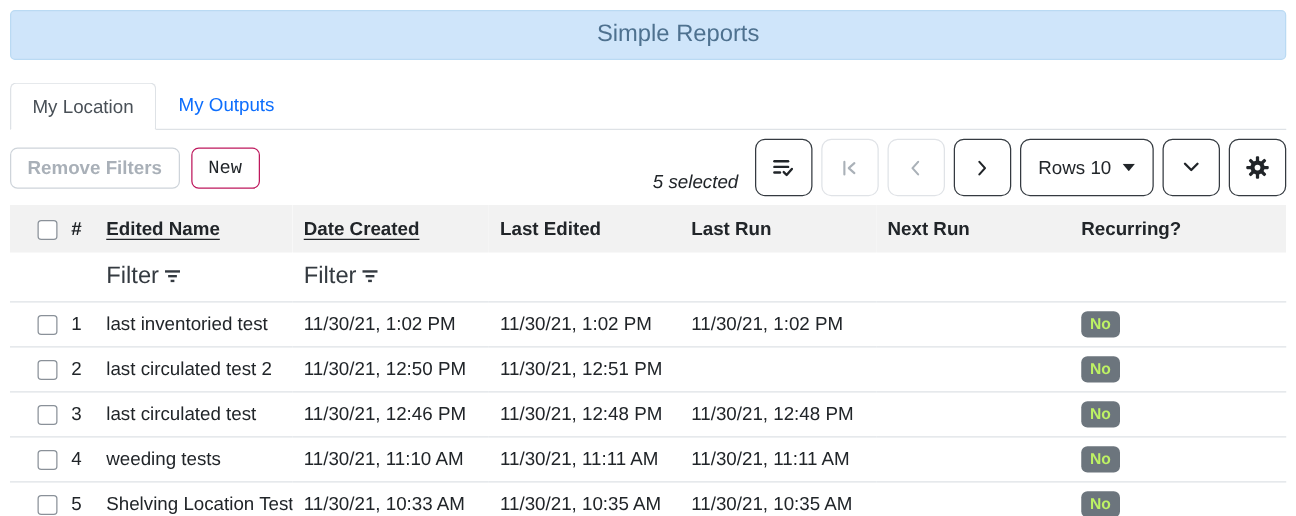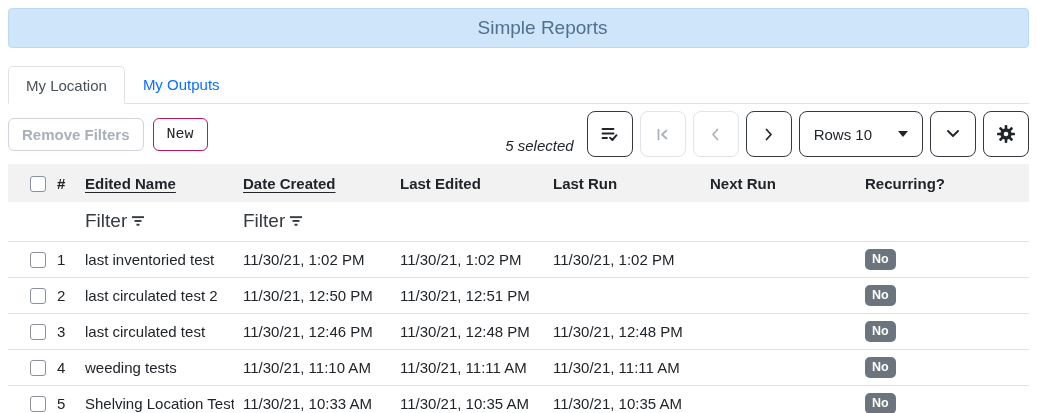--- a/index.html
+++ b/index.html
@@ -84,21 +84,21 @@
     background: #fff;
     border: 1px solid #343a40;
     border-radius: 8px;
     display: flex; align-items: center; justify-content: center;
     cursor: pointer;
     font-family: inherit;
     font-size: 15px;
     color: var(--text-dark, #212529);
   }
   .icon-btn.disabled { border-color: #e0e3e7; cursor: default; }
-  .rows-btn { padding: 0 14px; gap: 26px; text-align: right; }
+  .rows-btn { padding: 0 14px; gap: 9px; text-align: right; }
 
   
   table { width: 100%; border-collapse: collapse; margin-top: 7px; table-layout: fixed; }
   th, td {
     text-align: left;
     padding: 0 0 0 9px;
     font-size: 15px;
     overflow: hidden;
     white-space: nowrap;
   }
@@ -121,21 +121,21 @@
     border-radius: 3px;
     background: #fff;
     cursor: pointer;
     vertical-align: middle;
     display: inline-block;
   }
 
   .badge-no {
     display: inline-block;
     background: var(--badge-bg, #6c757d);
-    color: #ffffff;
+    color: #bef264;
     font-size: 12.5px;
     font-weight: 700;
     padding: 3px 7px;
     border-radius: 5px;
     line-height: 1.2;
   }
   svg { display: block; }
 </style>
 </head>
 <body>

